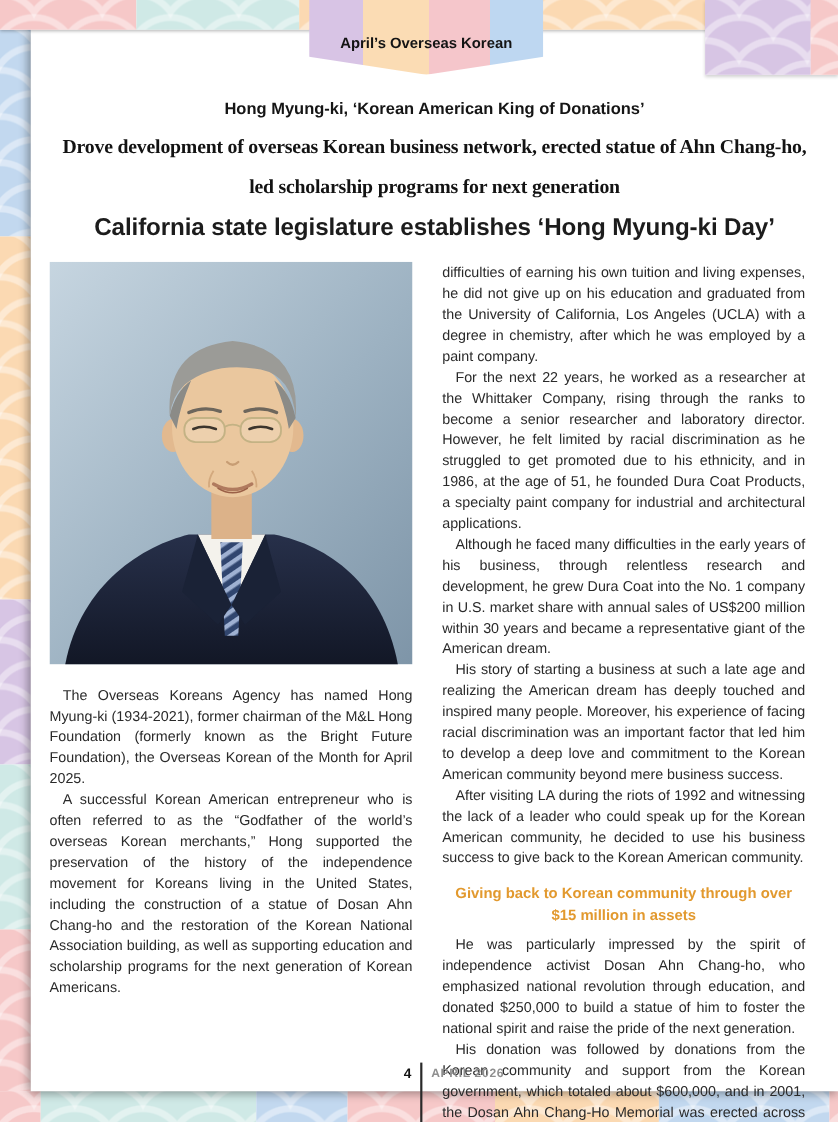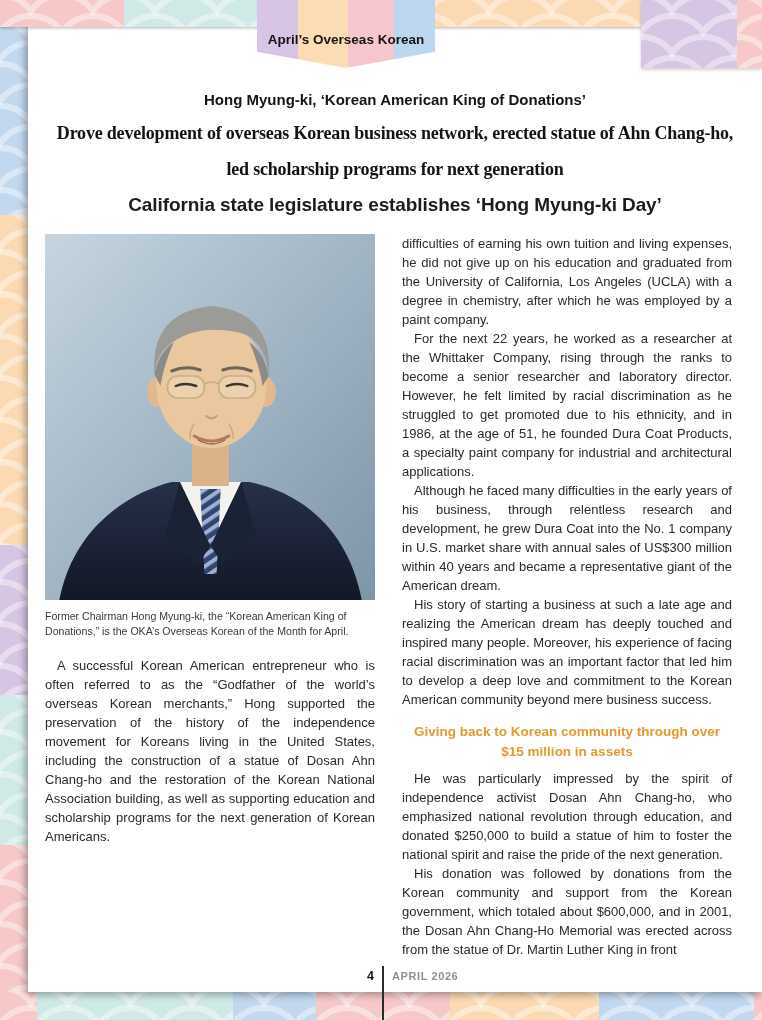--- a/index.html
+++ b/index.html
@@ -17,31 +17,31 @@
   }
 
   .band-top{position:absolute;left:0;top:0;width:762px;height:27px;display:flex;z-index:2;box-shadow:0 1px 3px rgba(0,0,0,.30);}
   .strip-left{position:absolute;left:0;top:27px;width:28px;height:965px;display:flex;flex-direction:column;z-index:0;}
   .band-bottom{position:absolute;left:0;top:992px;width:762px;height:28px;display:flex;z-index:0;}
   .corner-tr{position:absolute;left:641px;top:0;width:121px;height:68px;display:flex;z-index:3;box-shadow:0 2px 3px rgba(0,0,0,.18);}
 
   .page{position:absolute;left:28px;top:27px;width:734px;height:965px;background:#fff;z-index:1;
         box-shadow:-4px 0 7px rgba(0,0,0,.20), 0 4px 7px rgba(0,0,0,.20);}
 
-  .ribbon{position:absolute;left:257px;top:0;width:178px;height:68px;z-index:4;
+  .ribbon{position:absolute;left:281px;top:0;width:213px;height:68px;z-index:4;
     clip-path:polygon(0 0,100% 0,100% 76%,50% 100%,0 76%);
     background:linear-gradient(90deg,#d8c4e5 0,#d8c4e5 23%,#fbdcb4 23%,#fbdcb4 51%,#f5c6cb 51%,#f5c6cb 77%,#bed7f1 77%,#bed7f1 100%);
     display:flex;justify-content:center;}
   .ribbon span{margin-top:32px;font-weight:bold;font-size:13.5px;color:#141414;}
 
   
   .article-header{padding-top:64px;text-align:center;}
   .kicker{font-size:15px;font-weight:bold;color:#151515;margin:0;}
   .headline{font-family:"Liberation Serif",serif;font-weight:bold;font-size:18px;line-height:36px;color:#131313;margin:7px 28px 0;letter-spacing:-.2px;}
-  .subhead{font-size:19px;font-weight:bold;color:#1c1c1c;margin:7px 0 1px;letter-spacing:-.1px;}
+  .subhead{font-size:22px;font-weight:bold;color:#1c1c1c;margin:7px 0 1px;letter-spacing:-.1px;}
 
   
   .columns{display:flex;gap:27px;padding:0 30px 0 17px;margin-top:18px;}
   .col{flex:1;min-width:0;}
 
   figure{margin:0;}
   .photo{display:block;width:100%;height:366px;}
   figcaption{margin-top:9px;font-size:10.6px;line-height:14.5px;color:#3a3a3a;text-align:left;}
 
   .body-paras{margin-top:18px;}
@@ -153,33 +153,34 @@
 
             <path d="M163,158 Q160,176 155,183 Q163,188 171,183 Q166,176 163,158" fill="#dfb астиц88" opacity="0"></path>
             <path d="M158,182 Q163,187 168,182" stroke="#c79d74" stroke-width="2" fill="none" stroke-linecap="round"></path>
 
             <path d="M146,190 Q141,198 142,205" stroke="#d3a97e" stroke-width="1.6" fill="none"></path>
             <path d="M180,190 Q185,198 184,205" stroke="#d3a97e" stroke-width="1.6" fill="none"></path>
 
             <path d="M146,202 Q163,212 180,202" stroke="#b07a5e" stroke-width="3" fill="none" stroke-linecap="round"></path>
             <path d="M150,206 Q163,214 176,206" stroke="#9a6047" stroke-width="1.4" fill="none" stroke-linecap="round"></path>
           </svg>
-          <figcaption>Former Chairman Hong Myung-ki, the “Korean American King of Donations,” is the OKA’s Overseas Korean of the Month for April.</figcaption>
         </figure>
         <div class="body-paras">
+            <p class="para">The Overseas Koreans Agency has named Hong Myung-ki (1934-2021), former chairman of the M&amp;L Hong Foundation (formerly known as the Bright Future Foundation), the Overseas Korean of the Month for April 2025.</p>
             <p class="para">A successful Korean American entrepreneur who is often referred to as the “Godfather of the world’s overseas Korean merchants,” Hong supported the preservation of the history of the independence movement for Koreans living in the United States, including the construction of a statue of Dosan Ahn Chang-ho and the restoration of the Korean National Association building, as well as supporting education and scholarship programs for the next generation of Korean Americans.</p>
           </div>
       </div>
 
       <div class="col">
         <div class="body-paras cont-first" style="margin-top:0">
             <p class="para">difficulties of earning his own tuition and living expenses, he did not give up on his education and graduated from the University of California, Los Angeles (UCLA) with a degree in chemistry, after which he was employed by a paint company.</p>
             <p class="para">For the next 22 years, he worked as a researcher at the Whittaker Company, rising through the ranks to become a senior researcher and laboratory director. However, he felt limited by racial discrimination as he struggled to get promoted due to his ethnicity, and in 1986, at the age of 51, he founded Dura Coat Products, a specialty paint company for industrial and architectural applications.</p>
-            <p class="para">Although he faced many difficulties in the early years of his business, through relentless research and development, he grew Dura Coat into the No. 1 company in U.S. market share with annual sales of US$300 million within 40 years and became a representative giant of the American dream.</p>
+            <p class="para">Although he faced many difficulties in the early years of his business, through relentless research and development, he grew Dura Coat into the No. 1 company in U.S. market share with annual sales of US$200 million within 30 years and became a representative giant of the American dream.</p>
             <p class="para">His story of starting a business at such a late age and realizing the American dream has deeply touched and inspired many people. Moreover, his experience of facing racial discrimination was an important factor that led him to develop a deep love and commitment to the Korean American community beyond mere business success.</p>
+            <p class="para">After visiting LA during the riots of 1992 and witnessing the lack of a leader who could speak up for the Korean American community, he decided to use his business success to give back to the Korean American community.</p>
           </div>
         <h3 class="section-heading" style="color: rgb(226, 153, 46); text-align: center;">Giving back to Korean community through over $15 million in assets</h3>
         <div class="body-paras" style="margin-top:0">
             <p class="para">He was particularly impressed by the spirit of independence activist Dosan Ahn Chang-ho, who emphasized national revolution through education, and donated $250,000 to build a statue of him to foster the national spirit and raise the pride of the next generation.</p>
             <p class="para">His donation was followed by donations from the Korean community and support from the Korean government, which totaled about $600,000, and in 2001, the Dosan Ahn Chang-Ho Memorial was erected across from the statue of Dr. Martin Luther King in front</p>
           </div>
       </div>
 
     </div>
   </div>

